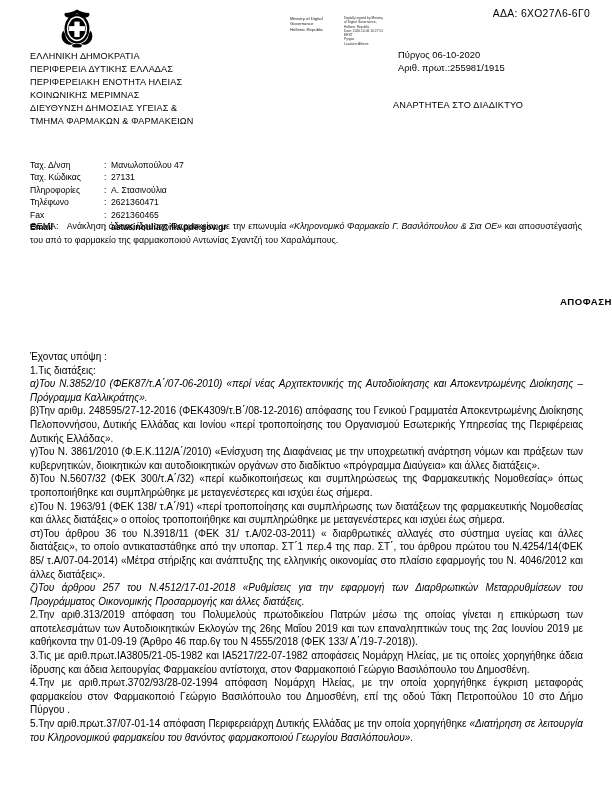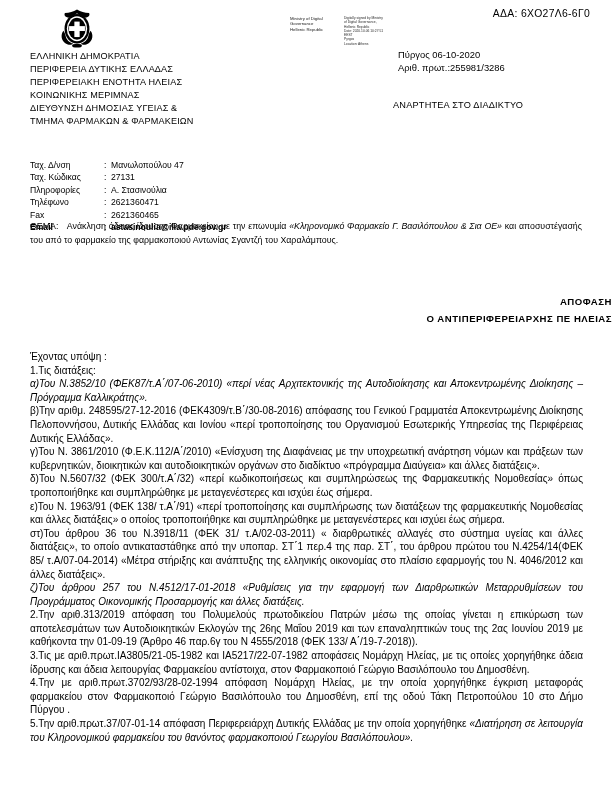--- a/index.html
+++ b/index.html
@@ -230,43 +230,42 @@
       </div>
       <div class="contact-row email">
         <span class="contact-label">Email</span>
         <span class="contact-sep">:</span>
         <span class="contact-value">astasinoulia@ilia.pde.gov.gr</span>
       </div>
     </div>
 
     <div class="pyrgos">
       <div>Πύργος  06-10-2020</div>
-      <div>Αριθ. πρωτ.:255981/3286</div>
+      <div>Αριθ. πρωτ.:255981/1915</div>
     </div>
 
     <div class="anartitea">ΑΝΑΡΤΗΤΕΑ ΣΤΟ ΔΙΑΔΙΚΤΥΟ</div>
   </div>
 
   <div class="subject">
     <span>ΘΕΜΑ:</span>
     <span>&nbsp;&nbsp;</span><span>Ανάκληση άδειας ίδρυσης Φαρμακείου με την επωνυμία</span>
     <span class="i">«Κληρονομικό Φαρμακείο Γ. Βασιλόπουλου &amp; Σια ΟΕ»</span>
     <span>και αποσυστέγασής του από το φαρμακείο της  φαρμακοποιού Αντωνίας Σγαντζή του Χαραλάμπους.</span>
   </div>
 
   <div class="title">
     <div>ΑΠΟΦΑΣΗ</div>
-    <div>Ο ΑΝΤΙΠΕΡΙΦΕΡΕΙΑΡΧΗΣ ΠΕ ΗΛΕΙΑΣ</div>
   </div>
 
   <div class="body">
     <p class="plain">Έχοντας υπόψη :</p>
     <p class="plain">1.Τις διατάξεις:</p>
     <p class="i">α)Του Ν.3852/10 (ΦΕΚ87/τ.Α΄/07-06-2010) «περί νέας Αρχιτεκτονικής της Αυτοδιοίκησης και Αποκεντρωμένης Διοίκησης – Πρόγραμμα Καλλικράτης».</p>
-    <p>β)Την αριθμ. 248595/27-12-2016 (ΦΕΚ4309/τ.Β΄/30-08-2016) απόφασης του Γενικού Γραμματέα Αποκεντρωμένης Διοίκησης Πελοποννήσου, Δυτικής Ελλάδας και Ιονίου «περί τροποποίησης του Οργανισμού Εσωτερικής Υπηρεσίας της Περιφέρειας Δυτικής Ελλάδας».</p>
+    <p>β)Την αριθμ. 248595/27-12-2016 (ΦΕΚ4309/τ.Β΄/08-12-2016) απόφασης του Γενικού Γραμματέα Αποκεντρωμένης Διοίκησης Πελοποννήσου, Δυτικής Ελλάδας και Ιονίου «περί τροποποίησης του Οργανισμού Εσωτερικής Υπηρεσίας της Περιφέρειας Δυτικής Ελλάδας».</p>
     <p>γ)Του Ν. 3861/2010 (Φ.Ε.Κ.112/Α΄/2010) «Ενίσχυση της Διαφάνειας με την υποχρεωτική ανάρτηση νόμων και πράξεων των κυβερνητικών, διοικητικών και αυτοδιοικητικών οργάνων στο διαδίκτυο «πρόγραμμα Διαύγεια» και άλλες διατάξεις».</p>
     <p>δ)Του Ν.5607/32 (ΦΕΚ 300/τ.Α΄/32) «περί κωδικοποιήσεως και συμπληρώσεως της Φαρμακευτικής Νομοθεσίας» όπως τροποποιήθηκε και συμπληρώθηκε με μεταγενέστερες και ισχύει έως σήμερα.</p>
     <p>ε)Του Ν. 1963/91 (ΦΕΚ 138/ τ.Α΄/91) «περί τροποποίησης και συμπλήρωσης των διατάξεων της φαρμακευτικής Νομοθεσίας και άλλες διατάξεις» ο οποίος τροποποιήθηκε και συμπληρώθηκε  με μεταγενέστερες και ισχύει έως σήμερα.</p>
     <p>στ)Του άρθρου 36 του Ν.3918/11 (ΦΕΚ 31/ τ.Α/02-03-2011)  « διαρθρωτικές αλλαγές στο σύστημα υγείας και άλλες διατάξεις», το οποίο αντικαταστάθηκε από την υποπαρ. ΣΤ΄1 περ.4 της παρ. ΣΤ΄, του άρθρου πρώτου του Ν.4254/14(ΦΕΚ  85/ τ.Α/07-04-2014)   «Μέτρα στήριξης και ανάπτυξης της ελληνικής οικονομίας στο πλαίσιο εφαρμογής του Ν. 4046/2012 και άλλες διατάξεις».</p>
     <p class="i">ζ)Του άρθρου 257 του Ν.4512/17-01-2018 «Ρυθμίσεις για την εφαρμογή των Διαρθρωτικών Μεταρρυθμίσεων του Προγράμματος Οικονομικής Προσαρμογής και άλλες διατάξεις.</p>
     <p>2.Την αριθ.313/2019 απόφαση του Πολυμελούς πρωτοδικείου Πατρών μέσω της οποίας γίνεται η επικύρωση των αποτελεσμάτων των Αυτοδιοικητικών Εκλογών της 26ης Μαΐου 2019 και των επαναληπτικών τους  της 2ας Ιουνίου 2019 με καθήκοντα την 01-09-19 (Άρθρο 46 παρ.6γ του Ν 4555/2018 (ΦΕΚ 133/ Α΄/19-7-2018)).</p>
     <p>3.Τις  με  αριθ.πρωτ.ΙΑ3805/21-05-1982  και  ΙΑ5217/22-07-1982  αποφάσεις  Νομάρχη  Ηλείας,  με  τις  οποίες χορηγήθηκε  άδεια  ίδρυσης  και  άδεια   λειτουργίας  Φαρμακείου  αντίστοιχα,  στον  Φαρμακοποιό  Γεώργιο Βασιλόπουλο του Δημοσθένη.</p>
     <p>4.Την  με  αριθ.πρωτ.3702/93/28-02-1994  απόφαση  Νομάρχη  Ηλείας,  με  την  οποία   χορηγήθηκε  έγκριση μεταφοράς  φαρμακείου  στον  Φαρμακοποιό  Γεώργιο  Βασιλόπουλο  του  Δημοσθένη,  επί  της  οδού  Τάκη Πετροπούλου 10 στο Δήμο Πύργου .</p>
     <p><span>5.Την αριθ.πρωτ.37/07-01-14 απόφαση Περιφερειάρχη Δυτικής Ελλάδας με την  οποία χορηγήθηκε</span> <span class="i">«Διατήρηση σε λειτουργία του Κληρονομικού φαρμακείου του θανόντος  φαρμακοποιού Γεωργίου Βασιλόπουλου».</span></p>
   </div>

